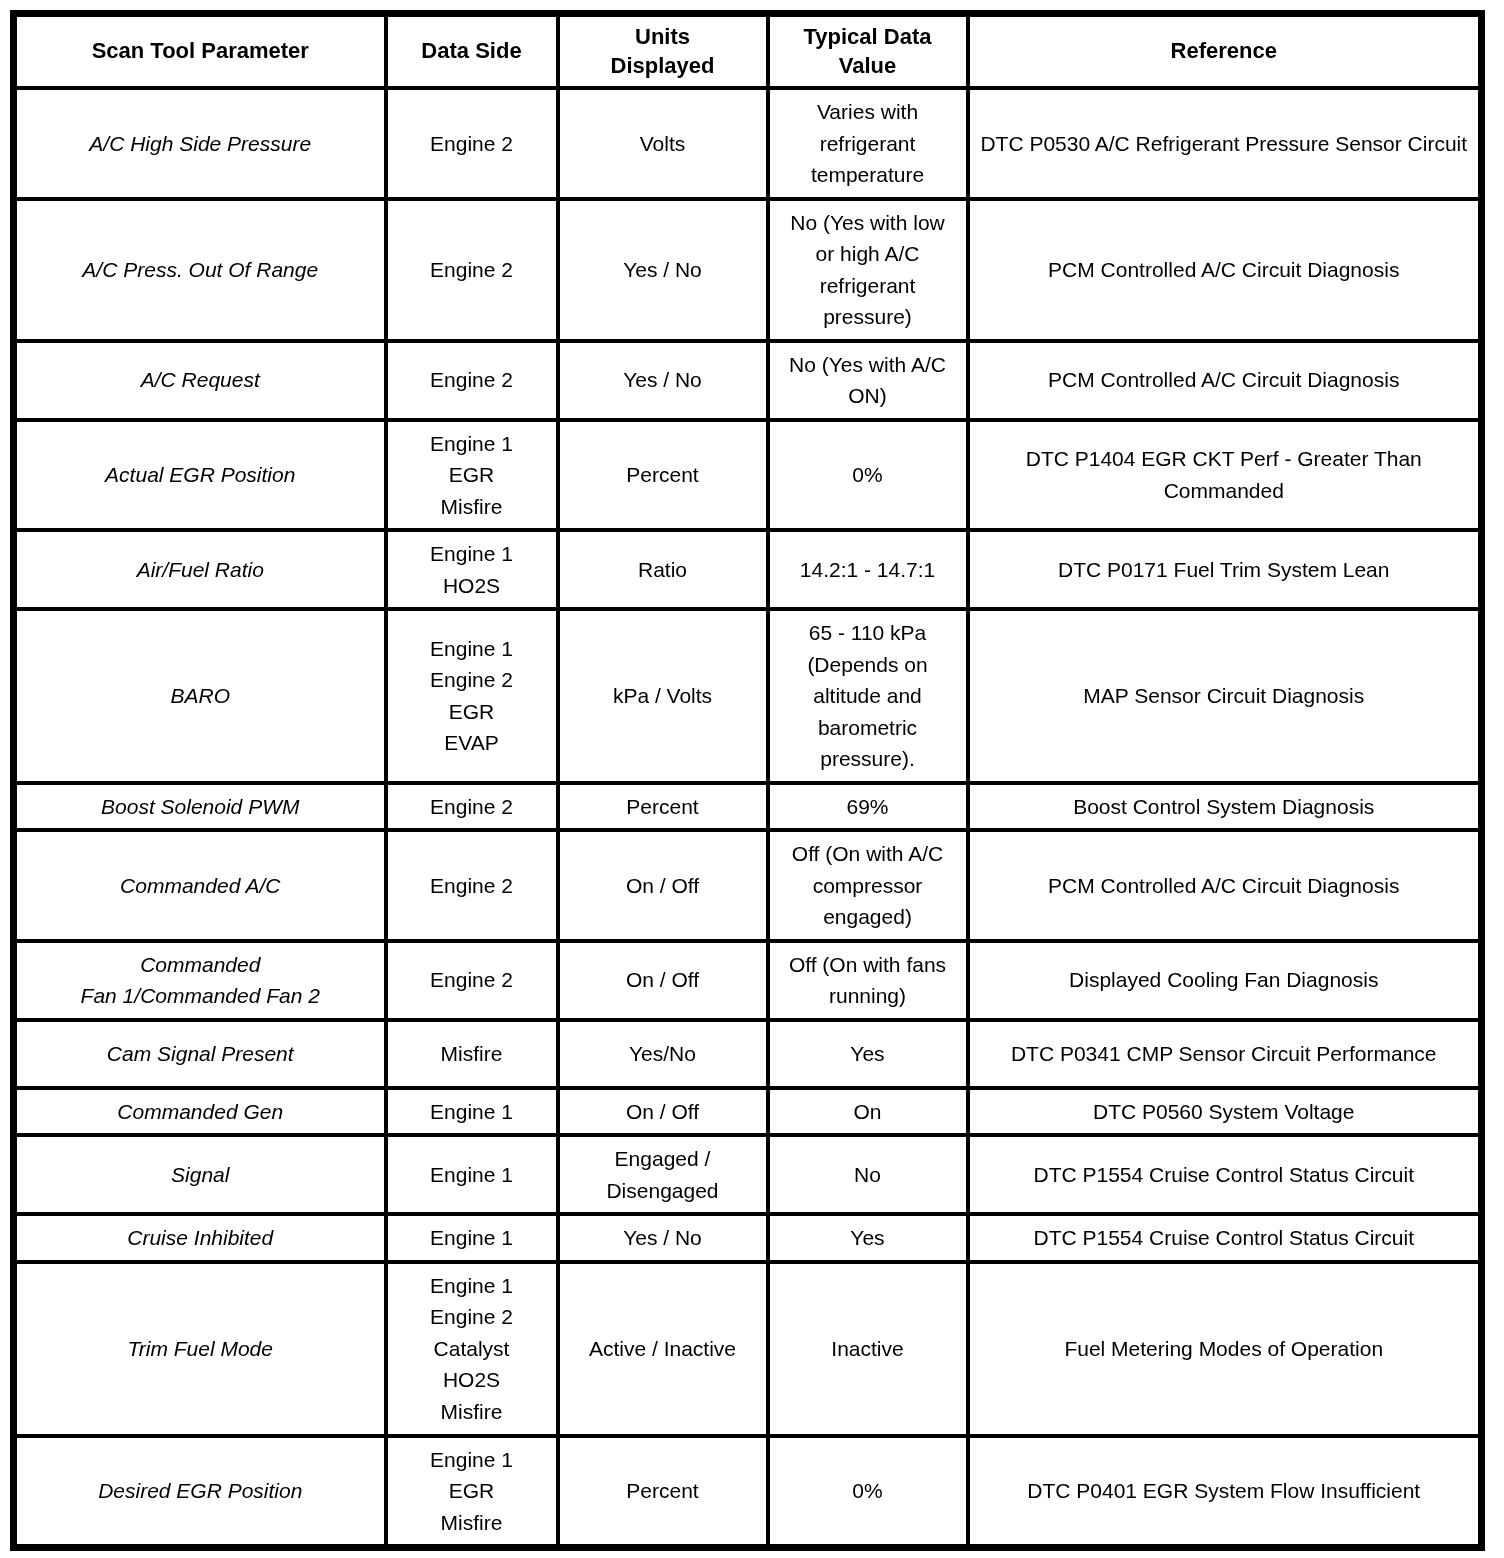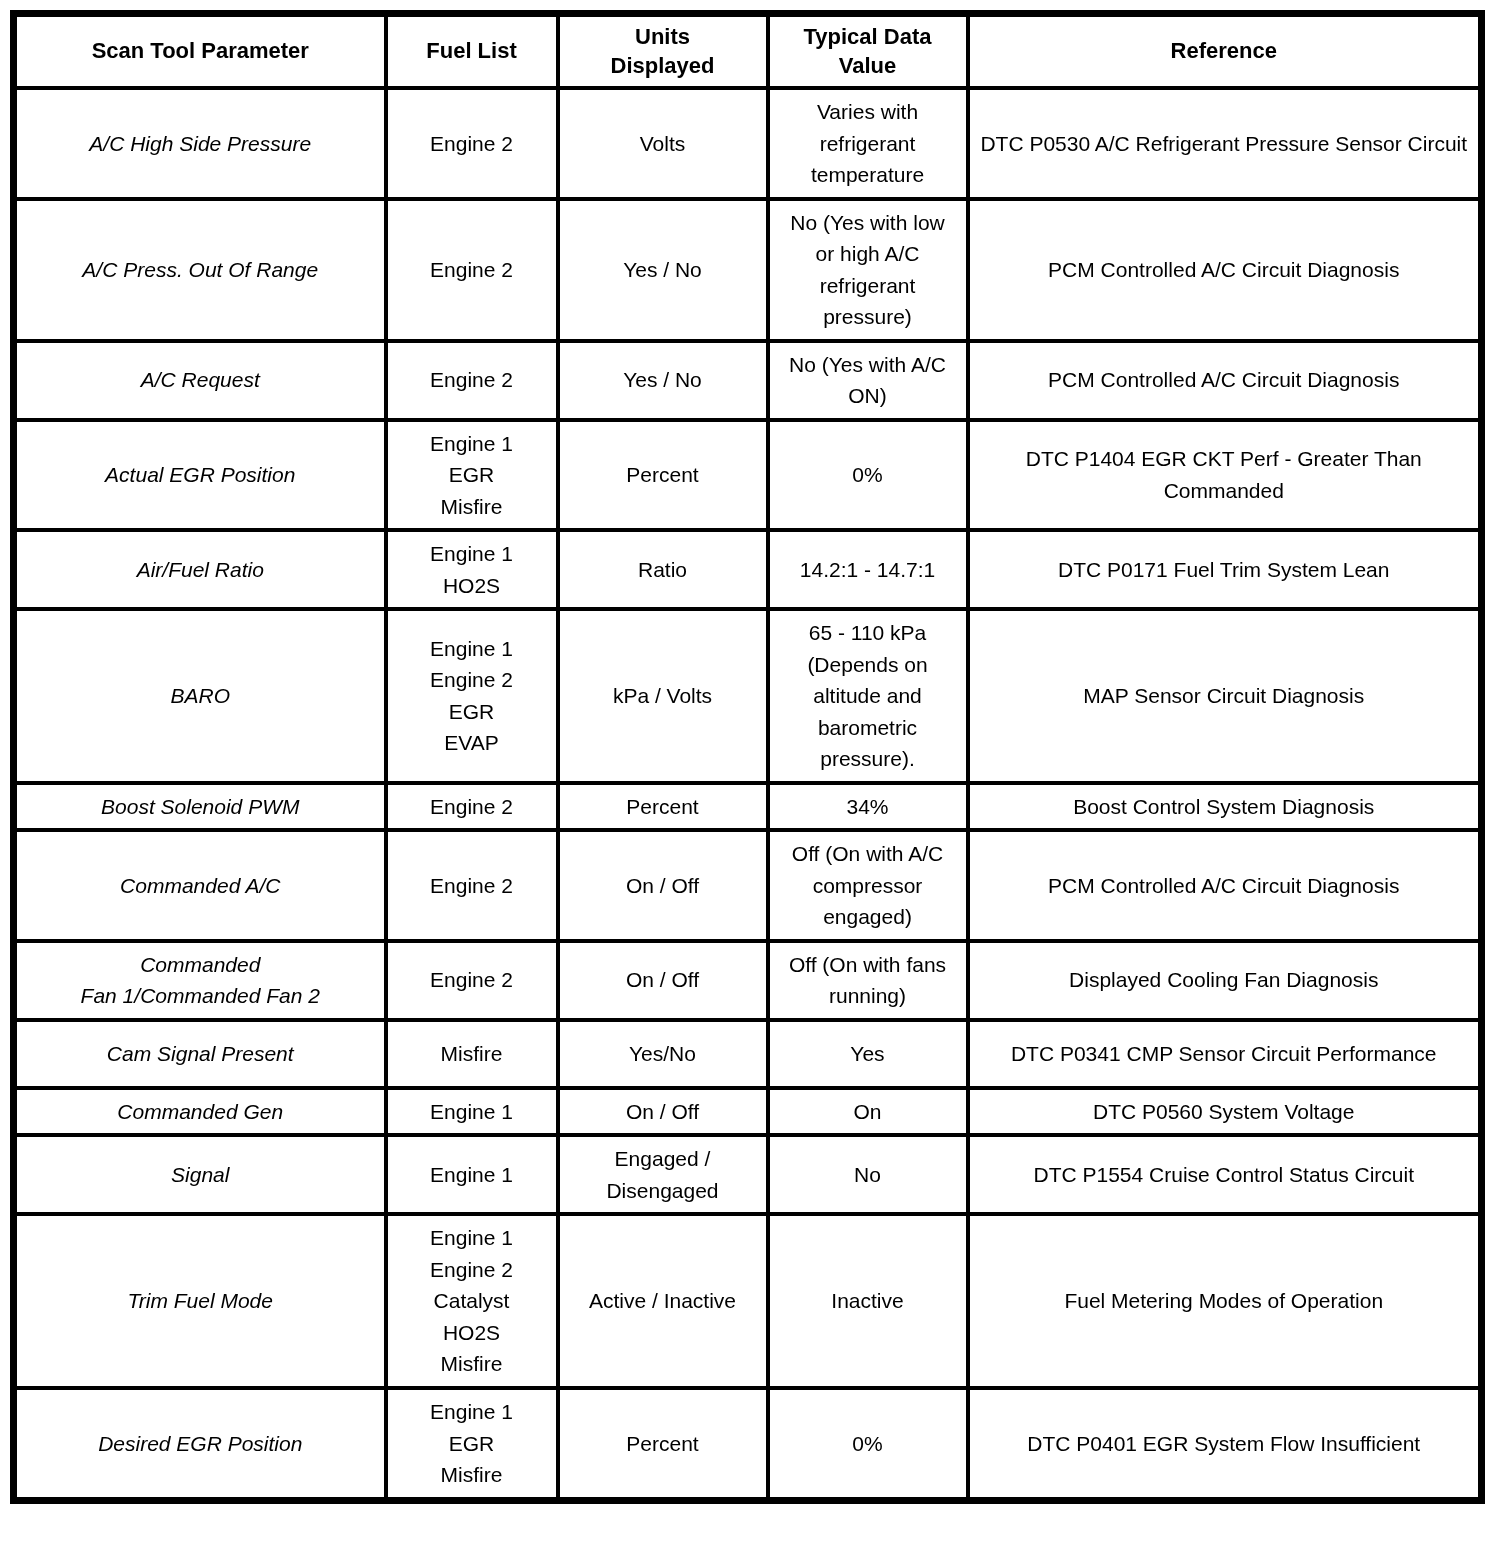--- a/index.html
+++ b/index.html
@@ -58,21 +58,21 @@
     <colgroup>
       <col style="width:372px">
       <col style="width:172px">
       <col style="width:210px">
       <col style="width:200px">
       <col style="width:514px">
     </colgroup>
     <thead>
       <tr style="height:64px">
         <th>Scan Tool Parameter</th>
-        <th>Fuel List</th>
+        <th>Data Side</th>
         <th>Units
 Displayed</th>
         <th>Typical Data
 Value</th>
         <th>Reference</th>
       </tr>
     </thead>
     <tbody>
       <tr style="height:100px">
         <td class="param-cell">A/C High Side Pressure</td>
@@ -119,21 +119,21 @@
 EGR
 EVAP</td>
         <td>kPa / Volts</td>
         <td>65 - 110 kPa (Depends on altitude and barometric pressure).</td>
         <td class="ref-cell">MAP Sensor Circuit Diagnosis</td>
       </tr>
       <tr style="height:44px">
         <td class="param-cell">Boost Solenoid PWM</td>
         <td>Engine 2</td>
         <td>Percent</td>
-        <td>34%</td>
+        <td>69%</td>
         <td class="ref-cell">Boost Control System Diagnosis</td>
       </tr>
       <tr style="height:92px">
         <td class="param-cell">Commanded A/C</td>
         <td>Engine 2</td>
         <td>On / Off</td>
         <td>Off (On with A/C compressor engaged)</td>
         <td class="ref-cell">PCM Controlled A/C Circuit Diagnosis</td>
       </tr>
       <tr style="height:72px">
@@ -158,20 +158,27 @@
         <td>On</td>
         <td class="ref-cell">DTC P0560 System Voltage</td>
       </tr>
       <tr style="height:64px">
         <td class="param-cell">Signal</td>
         <td>Engine 1</td>
         <td>Engaged / Disengaged</td>
         <td>No</td>
         <td class="ref-cell">DTC P1554 Cruise Control Status Circuit</td>
       </tr>
+      <tr style="height:44px">
+        <td class="param-cell">Cruise Inhibited</td>
+        <td>Engine 1</td>
+        <td>Yes / No</td>
+        <td>Yes</td>
+        <td class="ref-cell">DTC P1554 Cruise Control Status Circuit</td>
+      </tr>
       <tr style="height:174px">
         <td class="param-cell">Trim Fuel Mode</td>
         <td>Engine 1
 Engine 2
 Catalyst
 HO2S
 Misfire</td>
         <td>Active / Inactive</td>
         <td>Inactive</td>
         <td class="ref-cell">Fuel Metering Modes of Operation</td>

